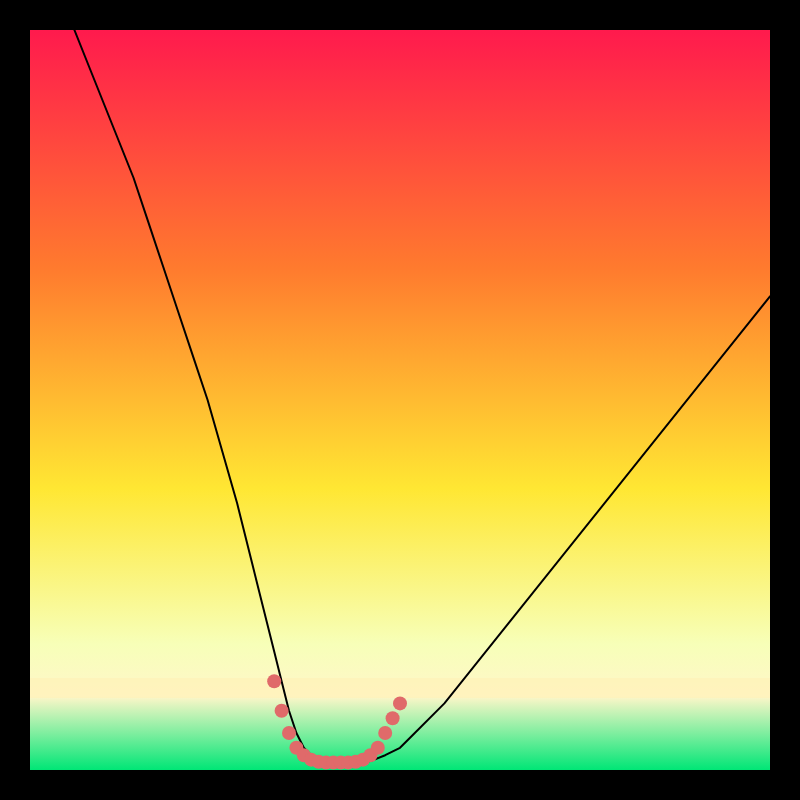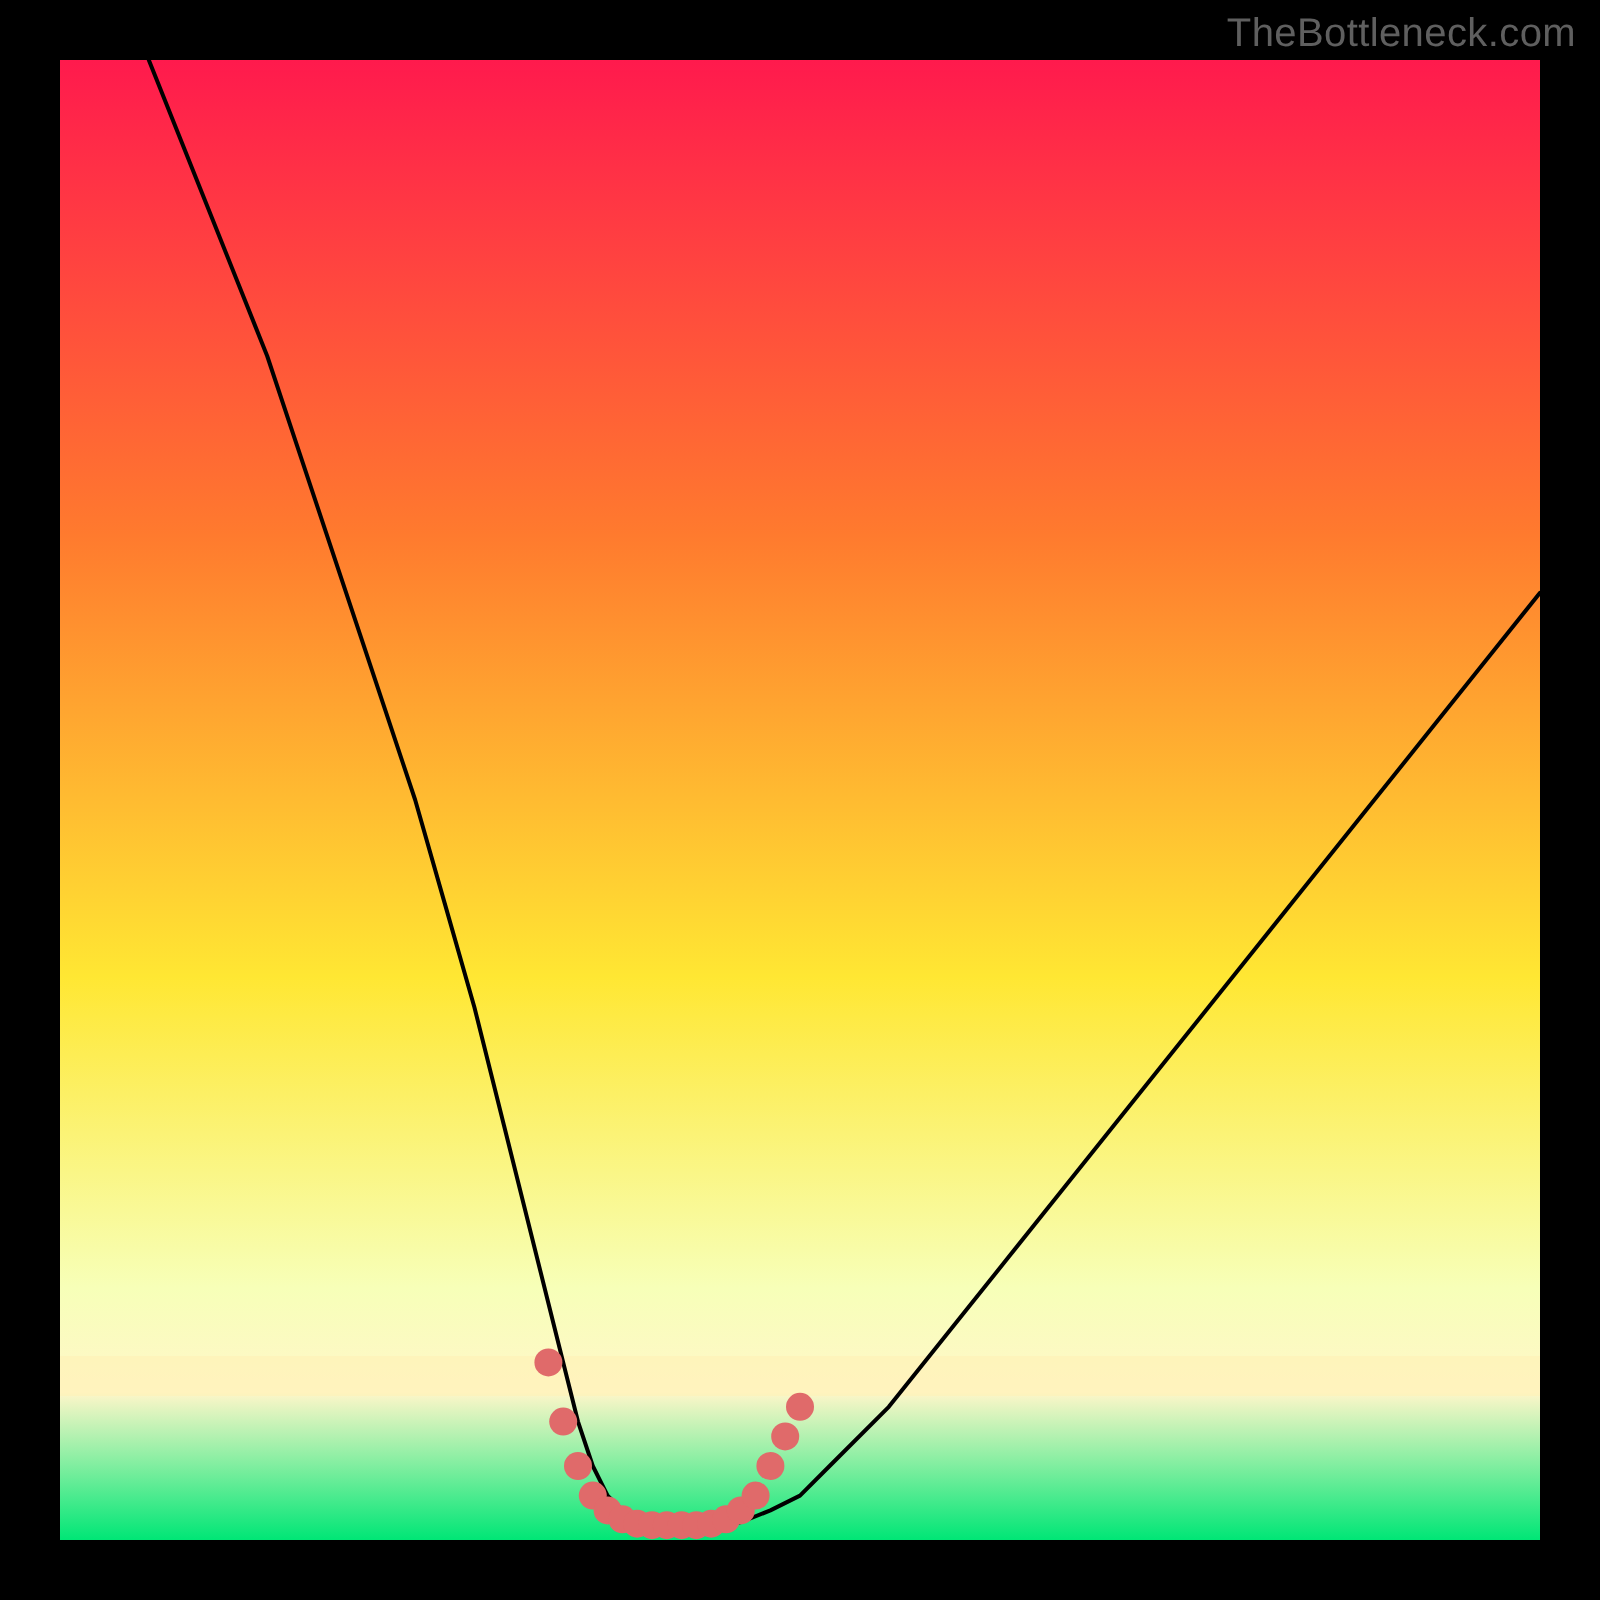--- a/index.html
+++ b/index.html
@@ -35,21 +35,20 @@
     width: 740px;
     height: 740px;
     display: block;
   }
 </style>
 </head>
 <body>
 
 <div class="stage">
 
-  <div class="watermark">TheBottleneck.com</div>
 
   <svg class="plot" viewBox="0 0 740 740" preserveAspectRatio="none">
     <defs>
       <linearGradient id="bg-grad" x1="0" y1="0" x2="0" y2="1">
         <stop offset="0" stop-color="#ff1a4d"></stop>
         <stop offset="0.32" stop-color="#ff7a2e"></stop>
         <stop offset="0.62" stop-color="#ffe733"></stop>
         <stop offset="0.83" stop-color="#f7ffb8"></stop>
         <stop offset="0.90" stop-color="#fff6c9"></stop>
         <stop offset="1" stop-color="#00e676"></stop>

